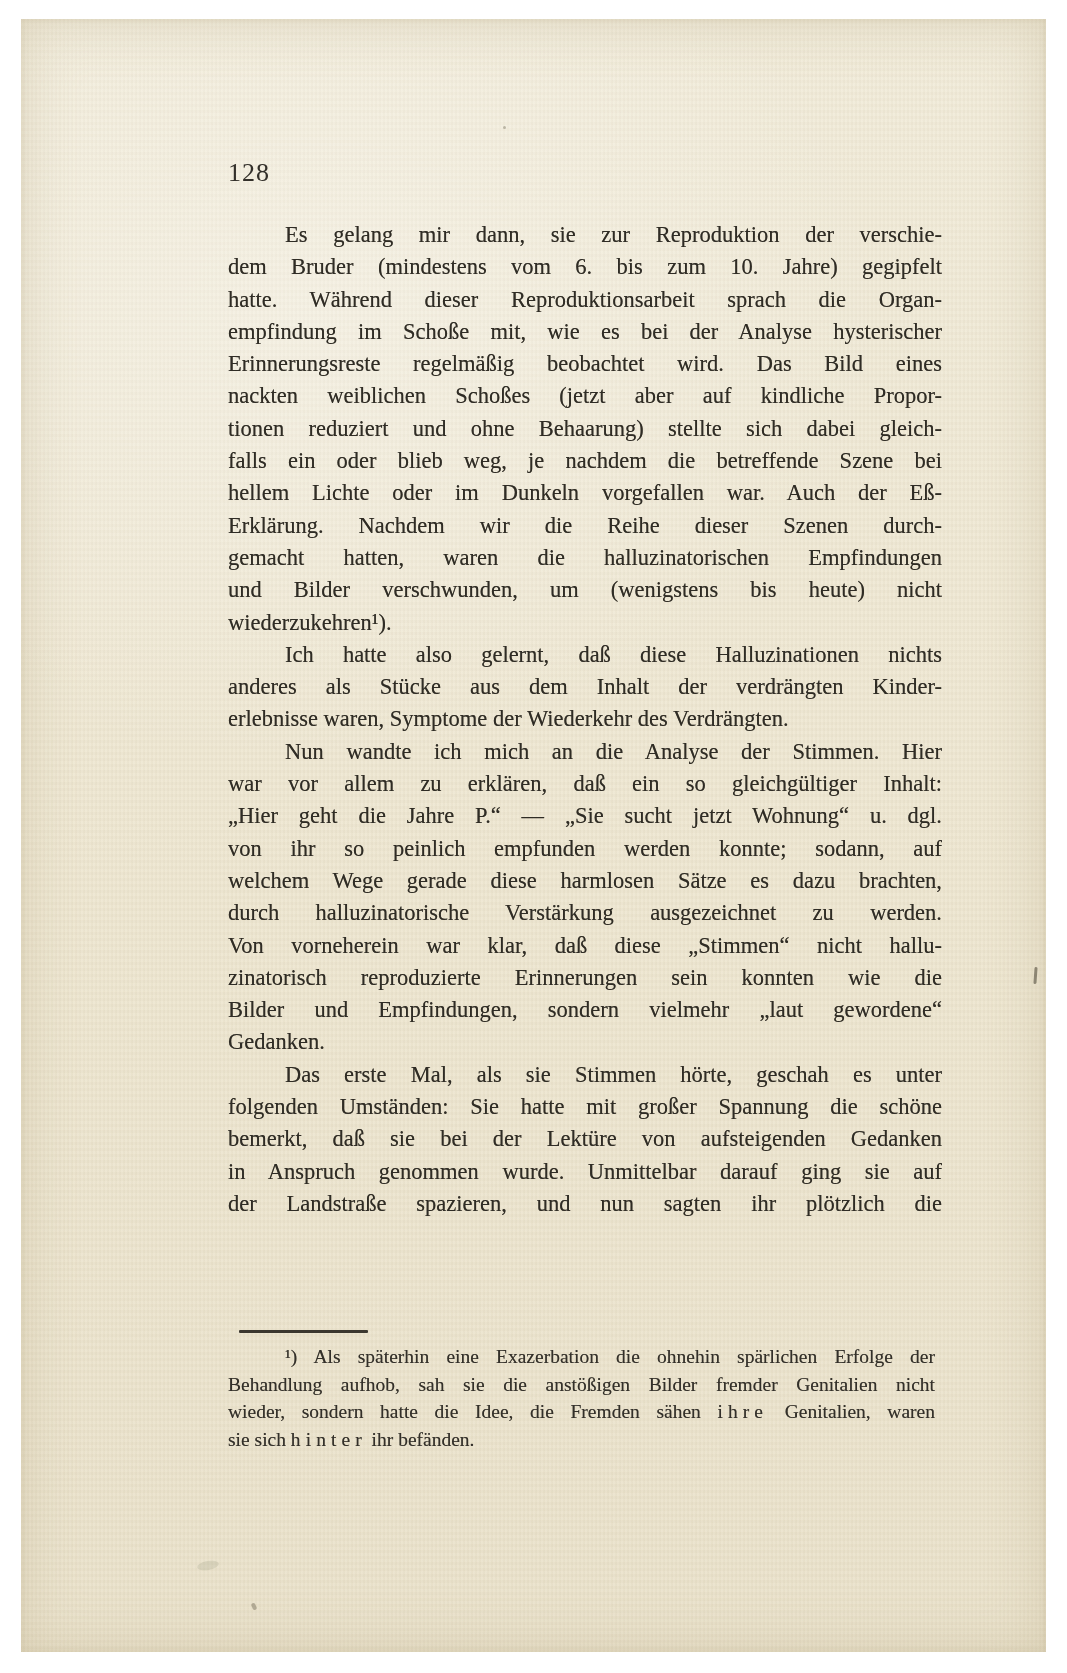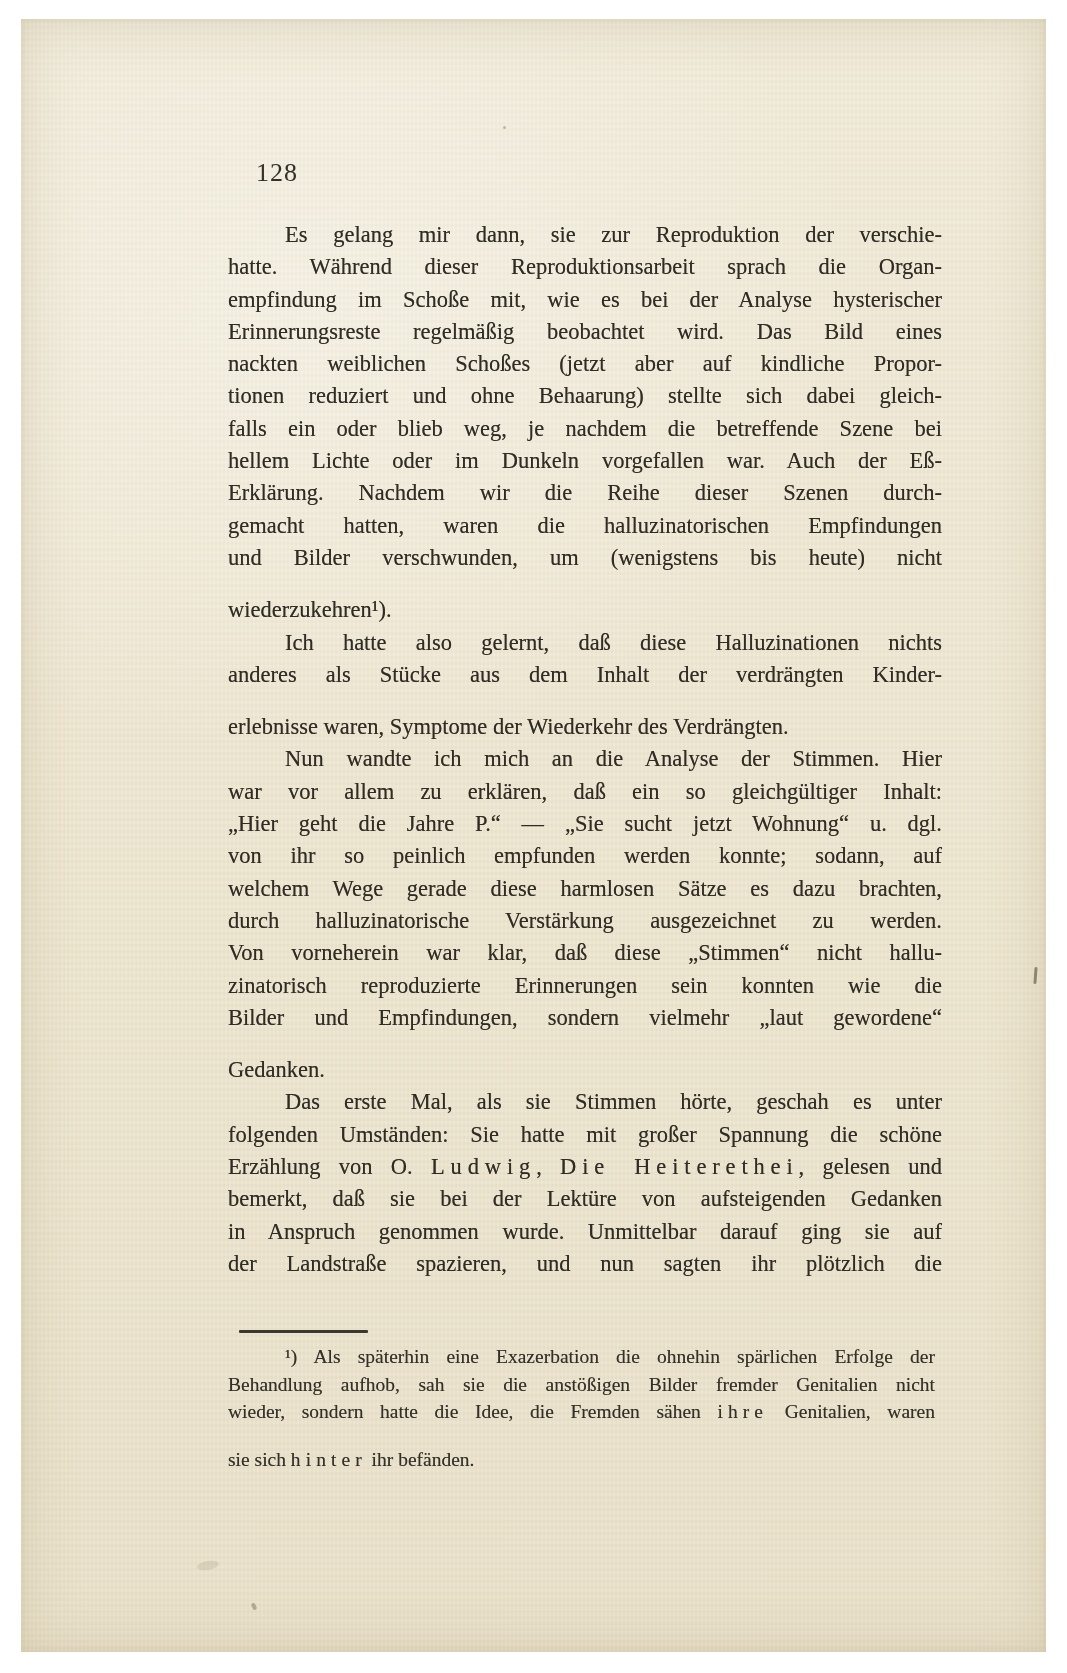--- a/index.html
+++ b/index.html
@@ -13,34 +13,34 @@
     background-color:#eee7d2;
     background-image:
       radial-gradient(ellipse 900px 700px at 28% 18%, rgba(255,255,255,0.30), rgba(255,255,255,0) 65%),
       repeating-linear-gradient(90deg, rgba(255,255,255,0.045) 0 2px, rgba(120,105,70,0.028) 2px 4px),
       repeating-linear-gradient(0deg, rgba(255,255,255,0.03) 0 3px, rgba(120,105,70,0.022) 3px 6px),
       linear-gradient(180deg, rgba(245,240,226,0.5) 0%, rgba(235,227,205,0.25) 55%, rgba(228,219,194,0.45) 100%);
     box-shadow: inset 0 0 55px rgba(175,158,118,0.30), inset 0 0 6px rgba(175,158,118,0.25);
   }
   .pagenum{
     position:absolute;left:207px;top:139px;
-    font-size:26px;color:#33302a;letter-spacing:1px;margin-left:28px;
+    font-size:26px;color:#33302a;letter-spacing:1px;
   }
   .main-text{
     position:absolute;left:207px;top:200px;width:714px;
     font-size:22.5px;color:#2f2c25;
     text-shadow:0 0 0.5px rgba(45,40,30,0.55);
   }
   .tline{
     height:32.3px;line-height:32.3px;overflow:hidden;
     text-align:justify;text-align-last:justify;-moz-text-align-last:justify;
     white-space:normal;
   }
   .tline.first{padding-left:57px;font-family:Liberation Serif, serif;}
-  .tline.lastflush{text-align-last:left;margin-top:20px;-moz-text-align-last:left;}
+  .tline.lastflush{text-align-last:left;-moz-text-align-last:left;}
   .sp{letter-spacing:0.26em;}
   .fn-rule{
     position:absolute;left:218px;top:1311px;width:129px;height:3px;
     background:#3c3830;border-radius:1px;
   }
   .footnote{
     position:absolute;left:207px;top:1324px;width:707px;
     font-size:19.5px;color:#33302a;
     text-shadow:0 0 0.4px rgba(45,40,30,0.5);
   }
@@ -66,20 +66,21 @@
 </style>
 </head>
 <body>
 
 <div class="viewport">
   <div class="paper">
     <div class="pagenum">128</div>
     <div class="main-text">
         <div>
           <div class="tline first"><span>Es gelang mir dann, sie zur Reproduktion der verschie-</span></div>
+          <div class="tline"><span>dem Bruder (mindestens vom 6. bis zum 10. Jahre) gegipfelt</span></div>
           <div class="tline"><span>hatte. Während dieser Reproduktionsarbeit sprach die Organ-</span></div>
           <div class="tline"><span>empfindung im Schoße mit, wie es bei der Analyse hysterischer</span></div>
           <div class="tline"><span>Erinnerungsreste regelmäßig beobachtet wird. Das Bild eines</span></div>
           <div class="tline"><span>nackten weiblichen Schoßes (jetzt aber auf kindliche Propor-</span></div>
           <div class="tline"><span>tionen reduziert und ohne Behaarung) stellte sich dabei gleich-</span></div>
           <div class="tline"><span>falls ein oder blieb weg, je nachdem die betreffende Szene bei</span></div>
           <div class="tline"><span>hellem Lichte oder im Dunkeln vorgefallen war. Auch der Eß-</span></div>
           <div class="tline"><span>Erklärung. Nachdem wir die Reihe dieser Szenen durch-</span></div>
           <div class="tline"><span>gemacht hatten, waren die halluzinatorischen Empfindungen</span></div>
           <div class="tline"><span>und Bilder verschwunden, um (wenigstens bis heute) nicht</span></div>
@@ -98,21 +99,20 @@
           <div class="tline"><span>welchem Wege gerade diese harmlosen Sätze es dazu brachten,</span></div>
           <div class="tline"><span>durch halluzinatorische Verstärkung ausgezeichnet zu werden.</span></div>
           <div class="tline"><span>Von vorneherein war klar, daß diese „Stimmen“ nicht hallu-</span></div>
           <div class="tline"><span>zinatorisch reproduzierte Erinnerungen sein konnten wie die</span></div>
           <div class="tline"><span>Bilder und Empfindungen, sondern vielmehr „laut gewordene“</span></div>
           <div class="tline lastflush"><span>Gedanken.</span></div>
         </div>
         <div>
           <div class="tline first"><span>Das erste Mal, als sie Stimmen hörte, geschah es unter</span></div>
           <div class="tline"><span>folgenden Umständen: Sie hatte mit großer Spannung die schöne</span></div>
-          <div class="tline"><span>Erzählung von O. </span><span class="sp">Ludwig</span><span>, </span><span class="sp">Die Heiterethei</span><span>, gelesen und</span></div>
           <div class="tline"><span>bemerkt, daß sie bei der Lektüre von aufsteigenden Gedanken</span></div>
           <div class="tline"><span>in Anspruch genommen wurde. Unmittelbar darauf ging sie auf</span></div>
           <div class="tline"><span>der Landstraße spazieren, und nun sagten ihr plötzlich die</span></div>
         </div>
       </div>
     <div class="fn-rule"></div>
     <div class="footnote">
         <div>
           <div class="tline first"><span>¹) Als späterhin eine Exazerbation die ohnehin spärlichen Erfolge der</span></div>
           <div class="tline"><span>Behandlung aufhob, sah sie die anstößigen Bilder fremder Genitalien nicht</span></div>

